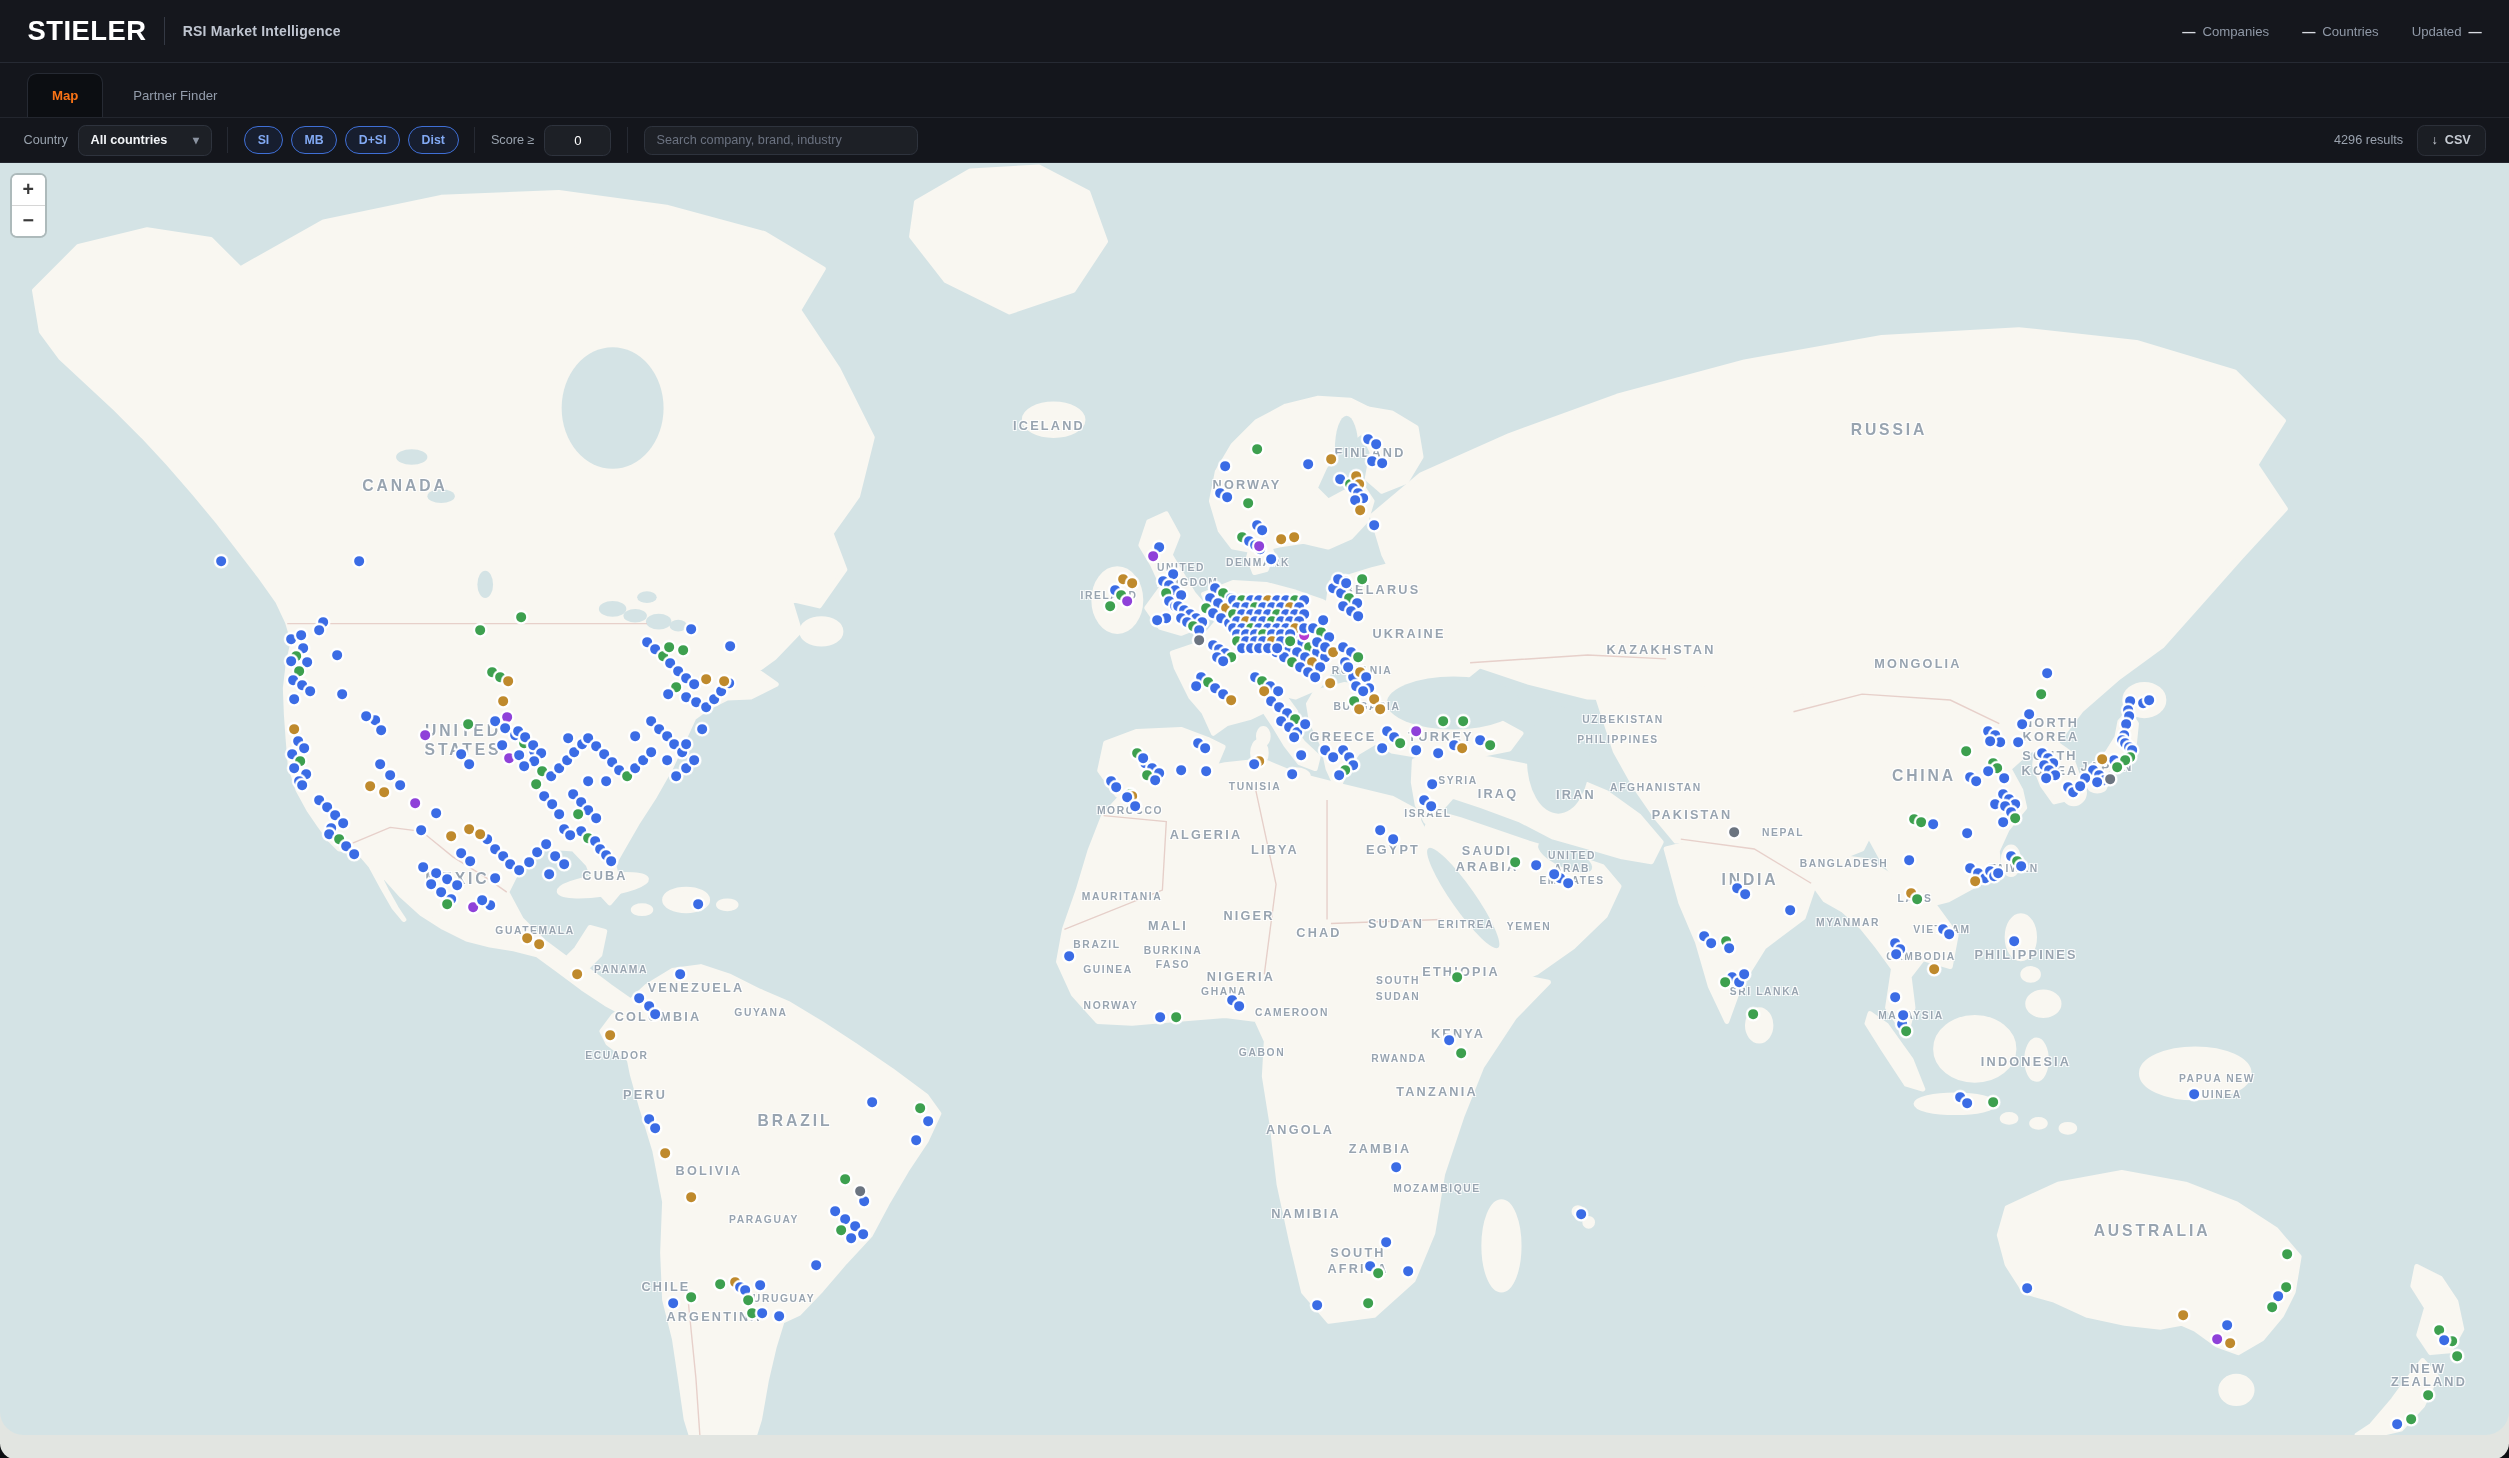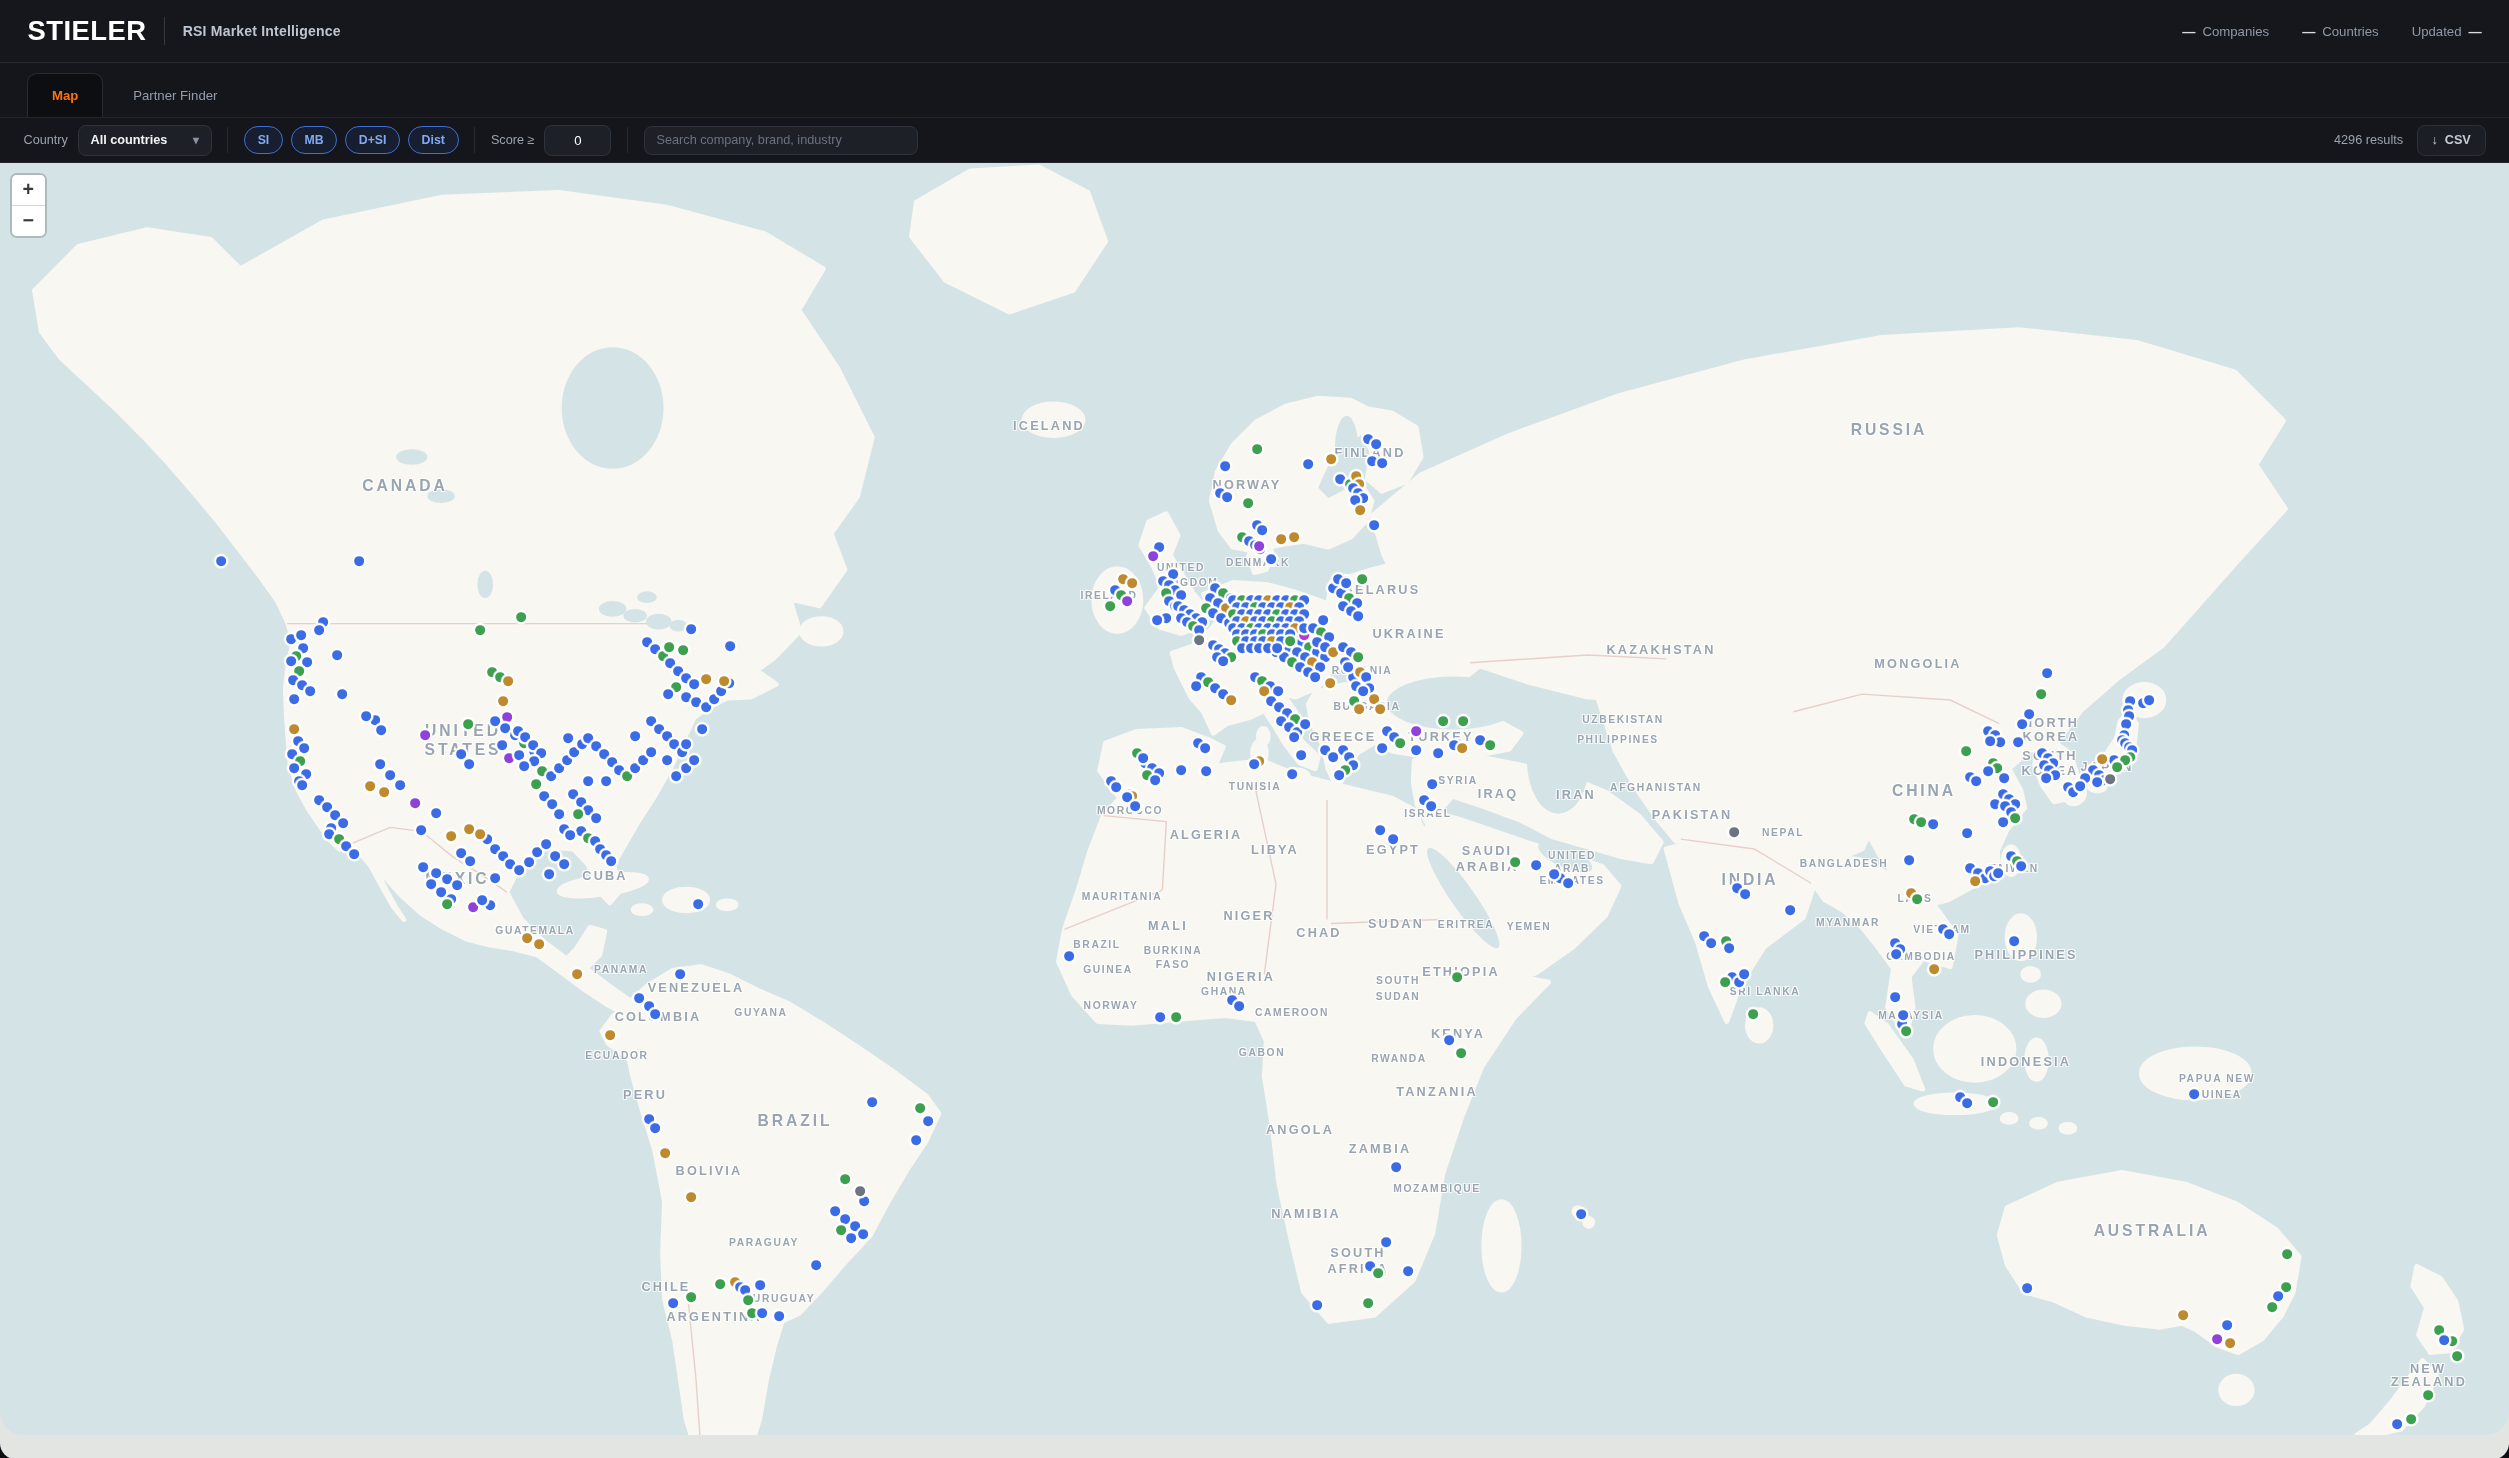--- a/index.html
+++ b/index.html
@@ -207,21 +207,21 @@
       <div class="clabel s2" style="left: 1661px; top: 487px;">KAZAKHSTAN</div>
       <div class="clabel s2" style="left: 1918px; top: 501px;">MONGOLIA</div>
       <div class="clabel s3" style="left: 463px; top: 568px;">UNITED</div>
       <div class="clabel s3" style="left: 463px; top: 587px;">STATES</div>
       <div class="clabel s1" style="left: 1623px; top: 556px;">UZBEKISTAN</div>
       <div class="clabel s1" style="left: 1618px; top: 576px;">PHILIPPINES</div>
       <div class="clabel s2" style="left: 2051px; top: 560px;">NORTH</div>
       <div class="clabel s2" style="left: 2051px; top: 574px;">KOREA</div>
       <div class="clabel s2" style="left: 2050px; top: 593px;">SOUTH</div>
       <div class="clabel s2" style="left: 2050px; top: 608px;">KOREA</div>
-      <div class="clabel s3" style="left: 1924px; top: 613px; margin-top: 15px;">CHINA</div>
+      <div class="clabel s3" style="left: 1924px; top: 613px;">CHINA</div>
       <div class="clabel s1" style="left: 1656px; top: 624px;">AFGHANISTAN</div>
       <div class="clabel s1" style="left: 1458px; top: 617px;">SYRIA</div>
       <div class="clabel s2" style="left: 1498px; top: 631px;">IRAQ</div>
       <div class="clabel s2" style="left: 1576px; top: 632px;">IRAN</div>
       <div class="clabel s2" style="left: 1692px; top: 652px;">PAKISTAN</div>
       <div class="clabel s1" style="left: 1130px; top: 647px;">MOROCCO</div>
       <div class="clabel s1" style="left: 1428px; top: 650px;">ISRAEL</div>
       <div class="clabel s1" style="left: 1783px; top: 669px;">NEPAL</div>
       <div class="clabel s2" style="left: 1206px; top: 672px;">ALGERIA</div>
       <div class="clabel s2" style="left: 1275px; top: 687px;">LIBYA</div>
@@ -273,21 +273,21 @@
       <div class="clabel s2" style="left: 1437px; top: 929px;">TANZANIA</div>
       <div class="clabel s2" style="left: 645px; top: 932px;">PERU</div>
       <div class="clabel s3" style="left: 795px; top: 958px;">BRAZIL</div>
       <div class="clabel s1" style="left: 2217px; top: 915px;">PAPUA NEW</div>
       <div class="clabel s1" style="left: 2217px; top: 931px;">GUINEA</div>
       <div class="clabel s2" style="left: 1300px; top: 967px;">ANGOLA</div>
       <div class="clabel s2" style="left: 1380px; top: 986px;">ZAMBIA</div>
       <div class="clabel s2" style="left: 709px; top: 1008px;">BOLIVIA</div>
       <div class="clabel s1" style="left: 1437px; top: 1025px;">MOZAMBIQUE</div>
       <div class="clabel s2" style="left: 1306px; top: 1051px;">NAMIBIA</div>
-      <div class="clabel s1" style="left: 764px; top: 1056px; margin-top: 23px;">PARAGUAY</div>
+      <div class="clabel s1" style="left: 764px; top: 1056px;">PARAGUAY</div>
       <div class="clabel s3" style="left: 2152px; top: 1068px;">AUSTRALIA</div>
       <div class="clabel s2" style="left: 1358px; top: 1090px;">SOUTH</div>
       <div class="clabel s2" style="left: 1358px; top: 1106px;">AFRICA</div>
       <div class="clabel s2" style="left: 666px; top: 1124px;">CHILE</div>
       <div class="clabel s2" style="left: 714px; top: 1154px;">ARGENTINA</div>
       <div class="clabel s1" style="left: 784px; top: 1135px;">URUGUAY</div>
       <div class="clabel s2" style="left: 2428px; top: 1206px;">NEW</div>
       <div class="clabel s2" style="left: 2429px; top: 1219px;">ZEALAND</div>
       <div class="clabel s1" style="left: 1255px; top: 623px;">TUNISIA</div>
       <div class="clabel s2" style="left: 1343px; top: 574px;">GREECE</div>

